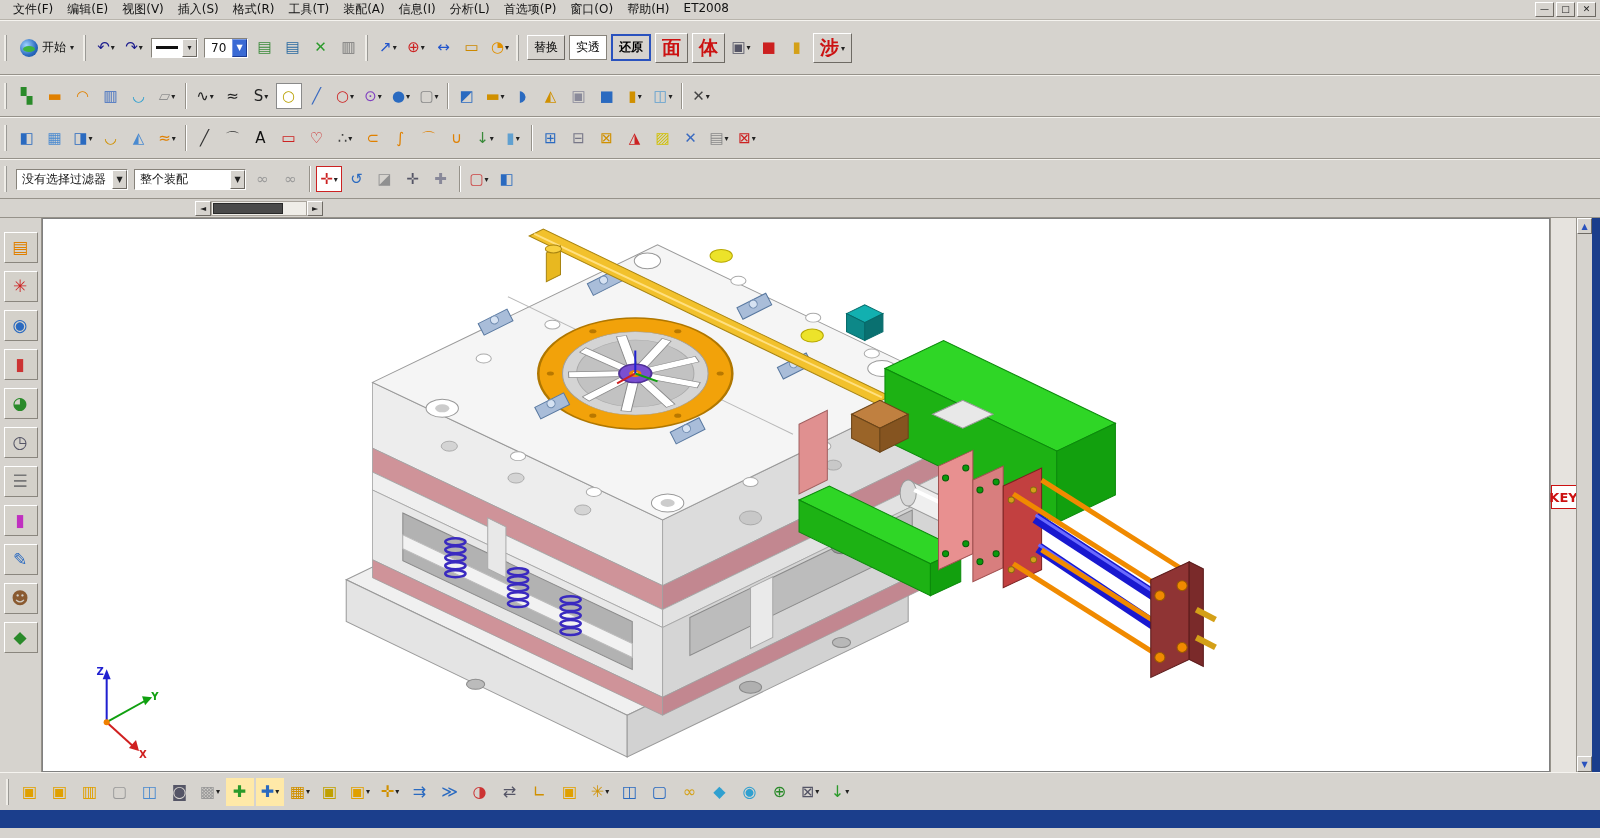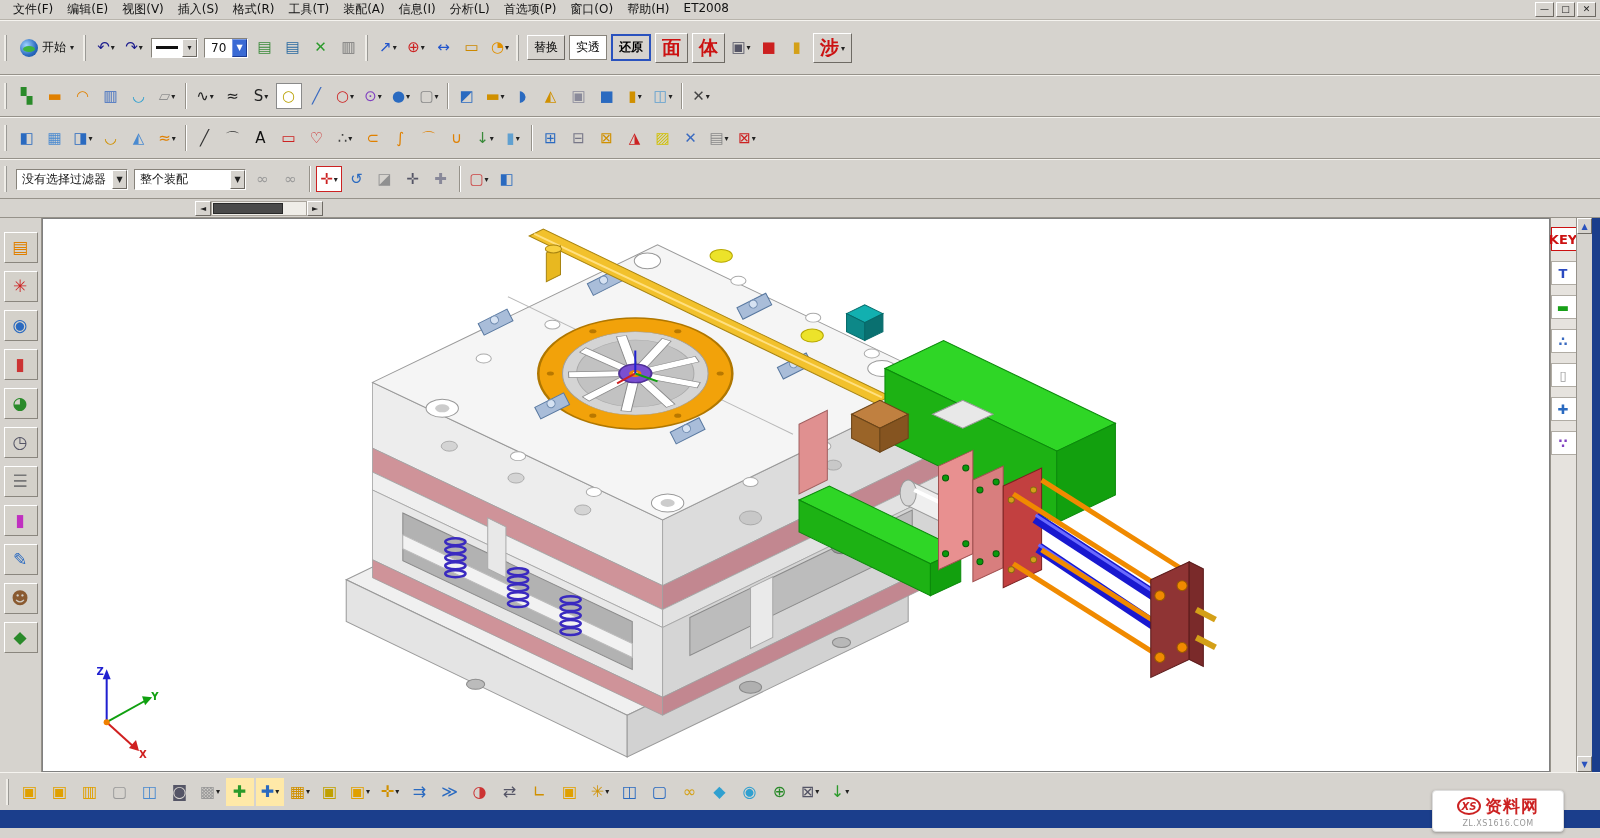--- a/index.html
+++ b/index.html
@@ -50,21 +50,21 @@
   .hsbtn{width:16px;height:15px;background:#d6d3ce;border:1px solid;border-color:#fff #6e6a64 #6e6a64 #fff;font-size:8px;display:flex;align-items:center;justify-content:center;color:#222}
   .hstrack{width:96px;height:15px;background:#efede8;border:1px solid #a9a49c;display:flex;align-items:center}
   .hthumb{width:70px;height:11px;background:#4a4a4a;border:1px solid #2a2a2a;margin-left:1px}
   
   .main{height:554px;display:flex}
   .sidetb{width:42px;background:#d6d3ce;border-right:1px solid #96928a;display:flex;flex-direction:column;align-items:center;padding-top:10px}
   .sidetb .ticon{width:34px;height:31px;border:1px solid;border-color:#fff #8a867e #8a867e #fff;background:#d4d1ca;margin:4px 0}
   .sidetb .ticon .g{font-size:17px}
   .viewport{flex:1;background:#fff;border:1px solid #808080;position:relative}
   .viewport svg{position:absolute;inset:0;width:100%;height:100%}
-  .resbar{width:26px;background:#e6e3de;border-left:1px solid #96928a;display:flex;flex-direction:column;align-items:center;padding-top:4px}
+  .resbar{width:26px;background:#e6e3de;border-left:1px solid #96928a;display:flex;flex-direction:row;align-items:center;padding-top:4px}
   .resbar .ticon{width:22px;height:24px;margin:5px 0;background:#fff;border:1px solid #b0aca4}
   .resbar .ticon .g{font-size:13px;font-weight:bold}
   .vscroll{width:16px;background:#d6d3ce;border-left:1px solid #96928a;display:flex;flex-direction:column;justify-content:space-between;align-items:center}
   .vsbtn{width:15px;height:16px;background:#d6d3ce;border:1px solid;border-color:#fff #6e6a64 #6e6a64 #fff;color:#2a52be;font-size:8px;display:flex;align-items:center;justify-content:center}
   .blueedge{width:8px;background:#1b3e8c}
   
   .bbar{height:38px;display:flex;align-items:center;background:#d6d3ce;border-top:1px solid #f5f3ef;padding-left:4px}
   .bbar .ticon{min-width:28px;height:28px}
   .bbar .ticon .g{font-size:16px}
   .bluestrip{height:18px;background:#1b3e8c}
@@ -951,21 +951,14 @@
         </span>
         <span class="ticon" data-name="import-icon">
           <span class="g" style="color: rgb(42, 154, 42);">↓</span>
           <span class="caret">▾</span>
         </span>
       </div>
   </div>
 
   <div class="bluestrip" data-name="window-border-bottom"></div>
 
-  <div class="wm" data-name="watermark">
-    <div class="wmrow">
-      <span class="wmlogo" data-name="watermark-logo">XS</span>
-      <span class="wmname" data-name="watermark-name">资料网</span>
-    </div>
-    <div class="wmurl" data-name="watermark-url">ZL.XS1616.COM</div>
-  </div>
 
 </div>
 
 </body></html>

